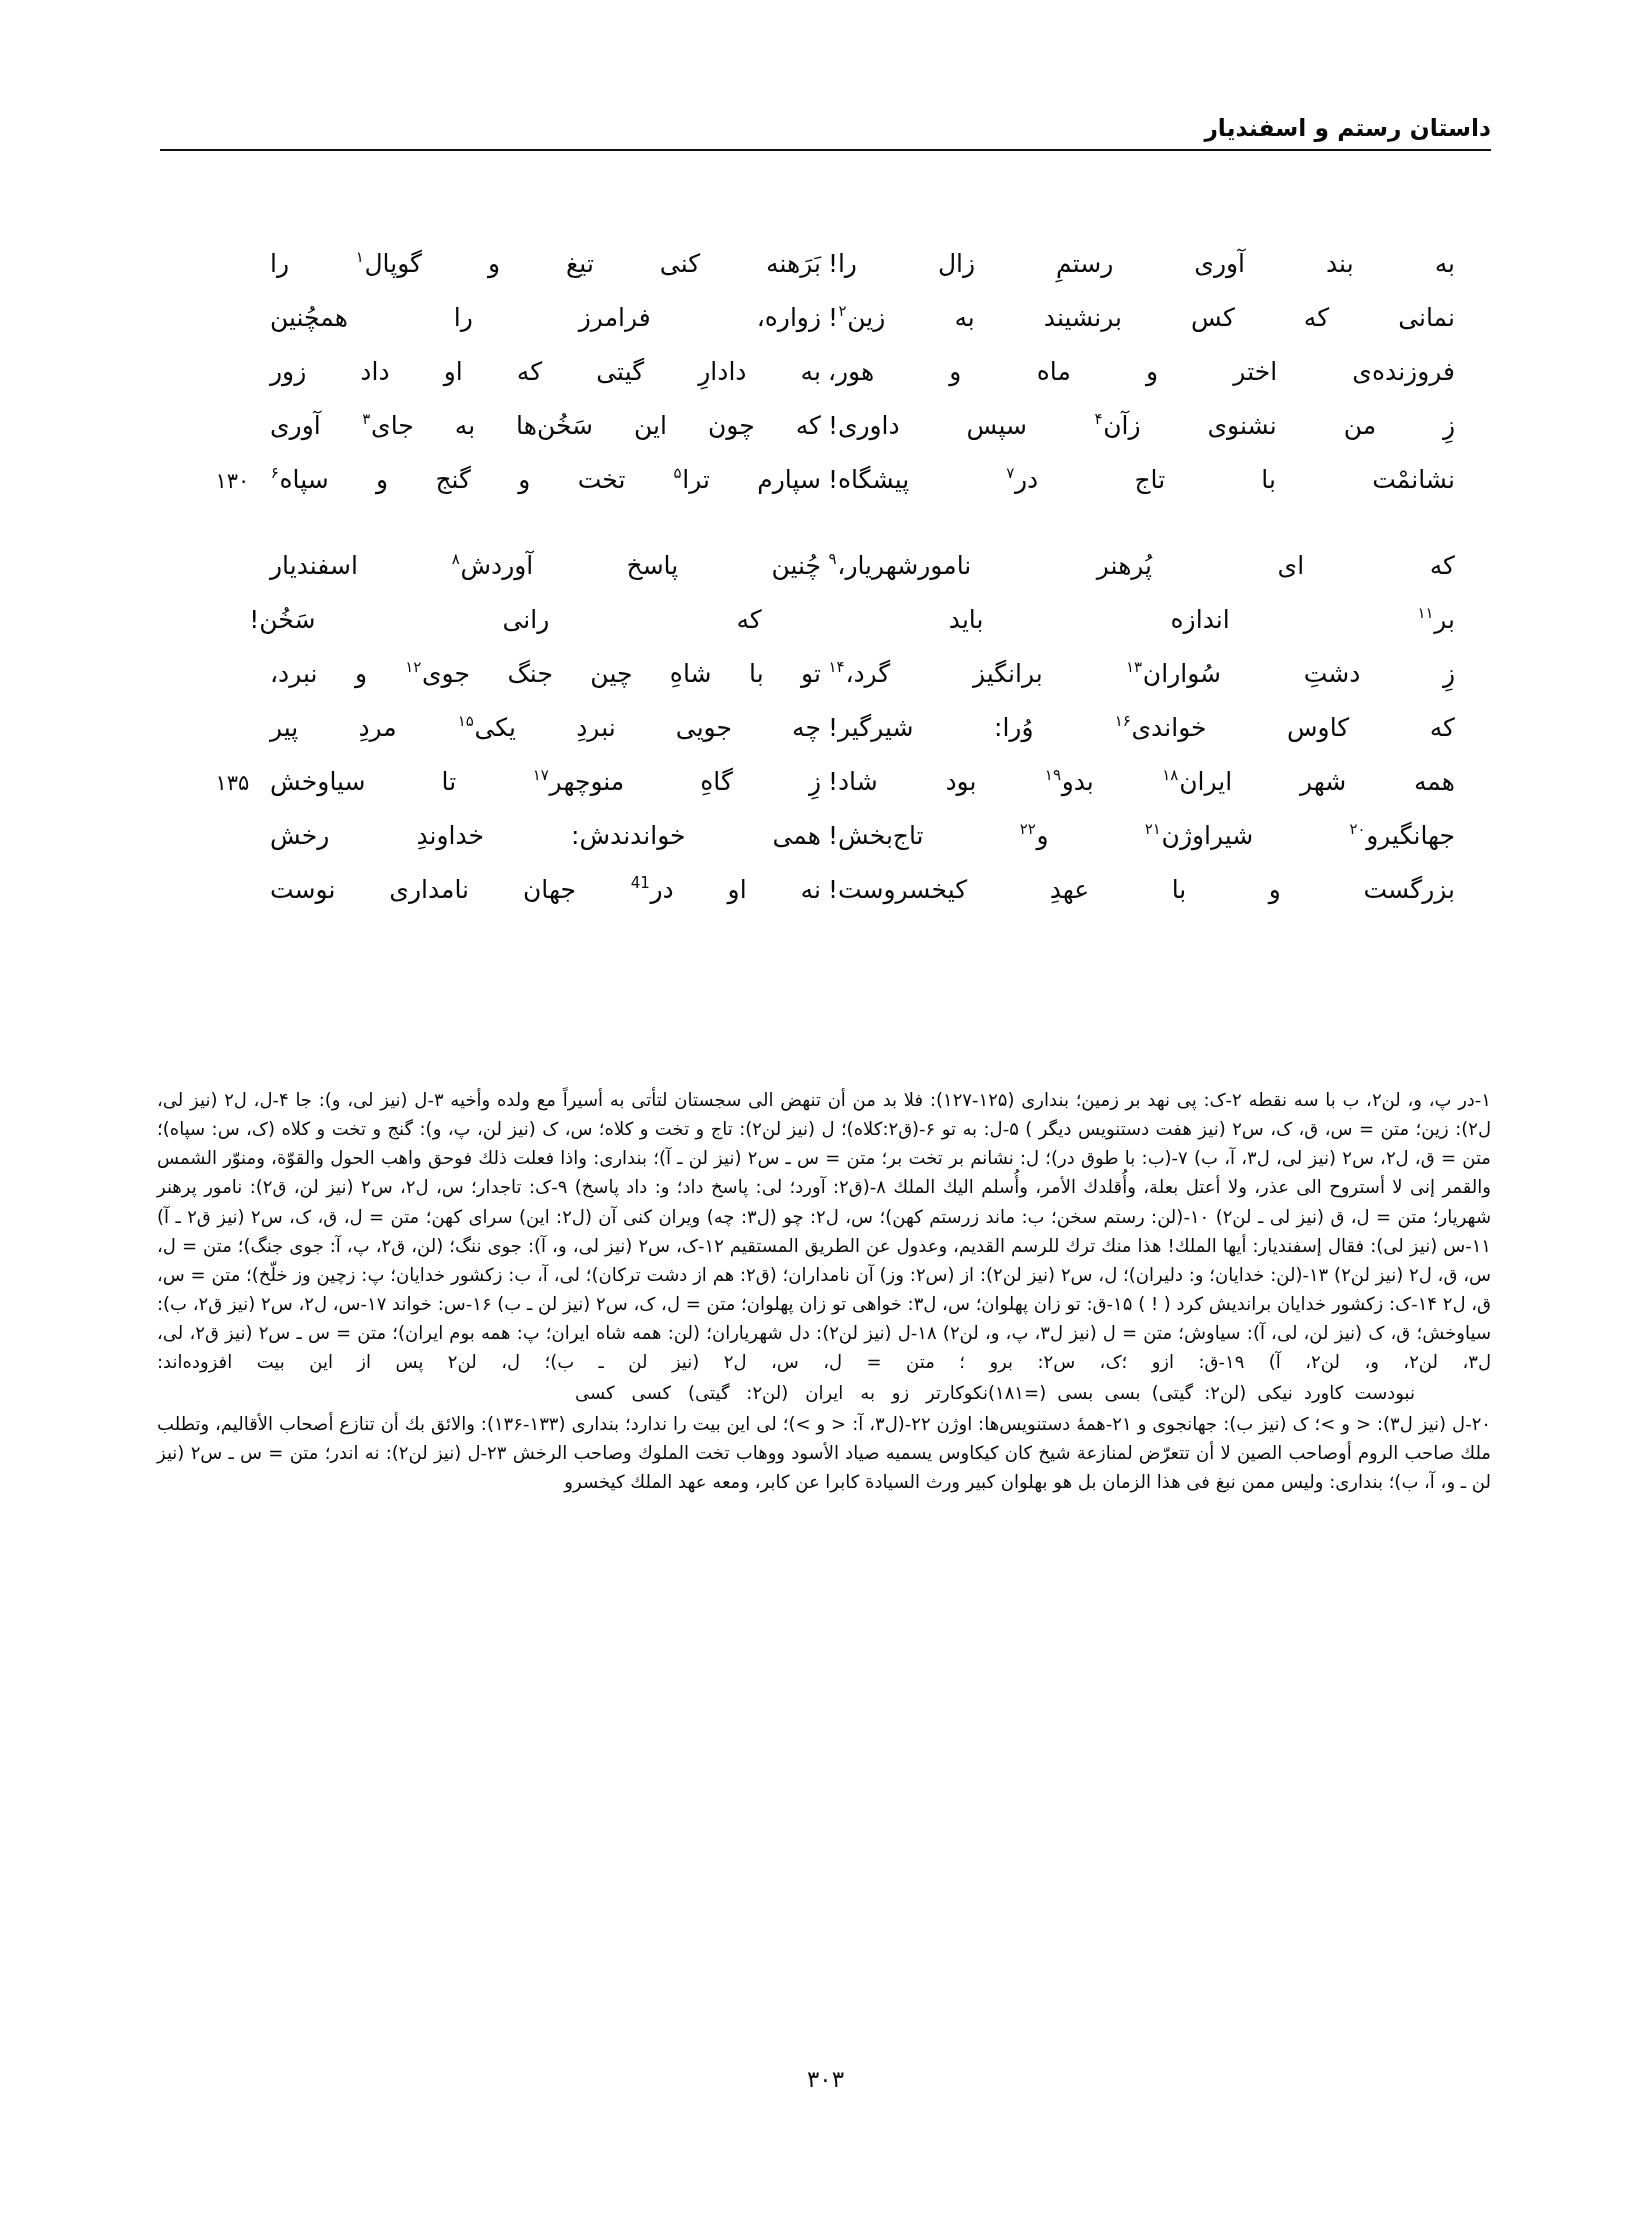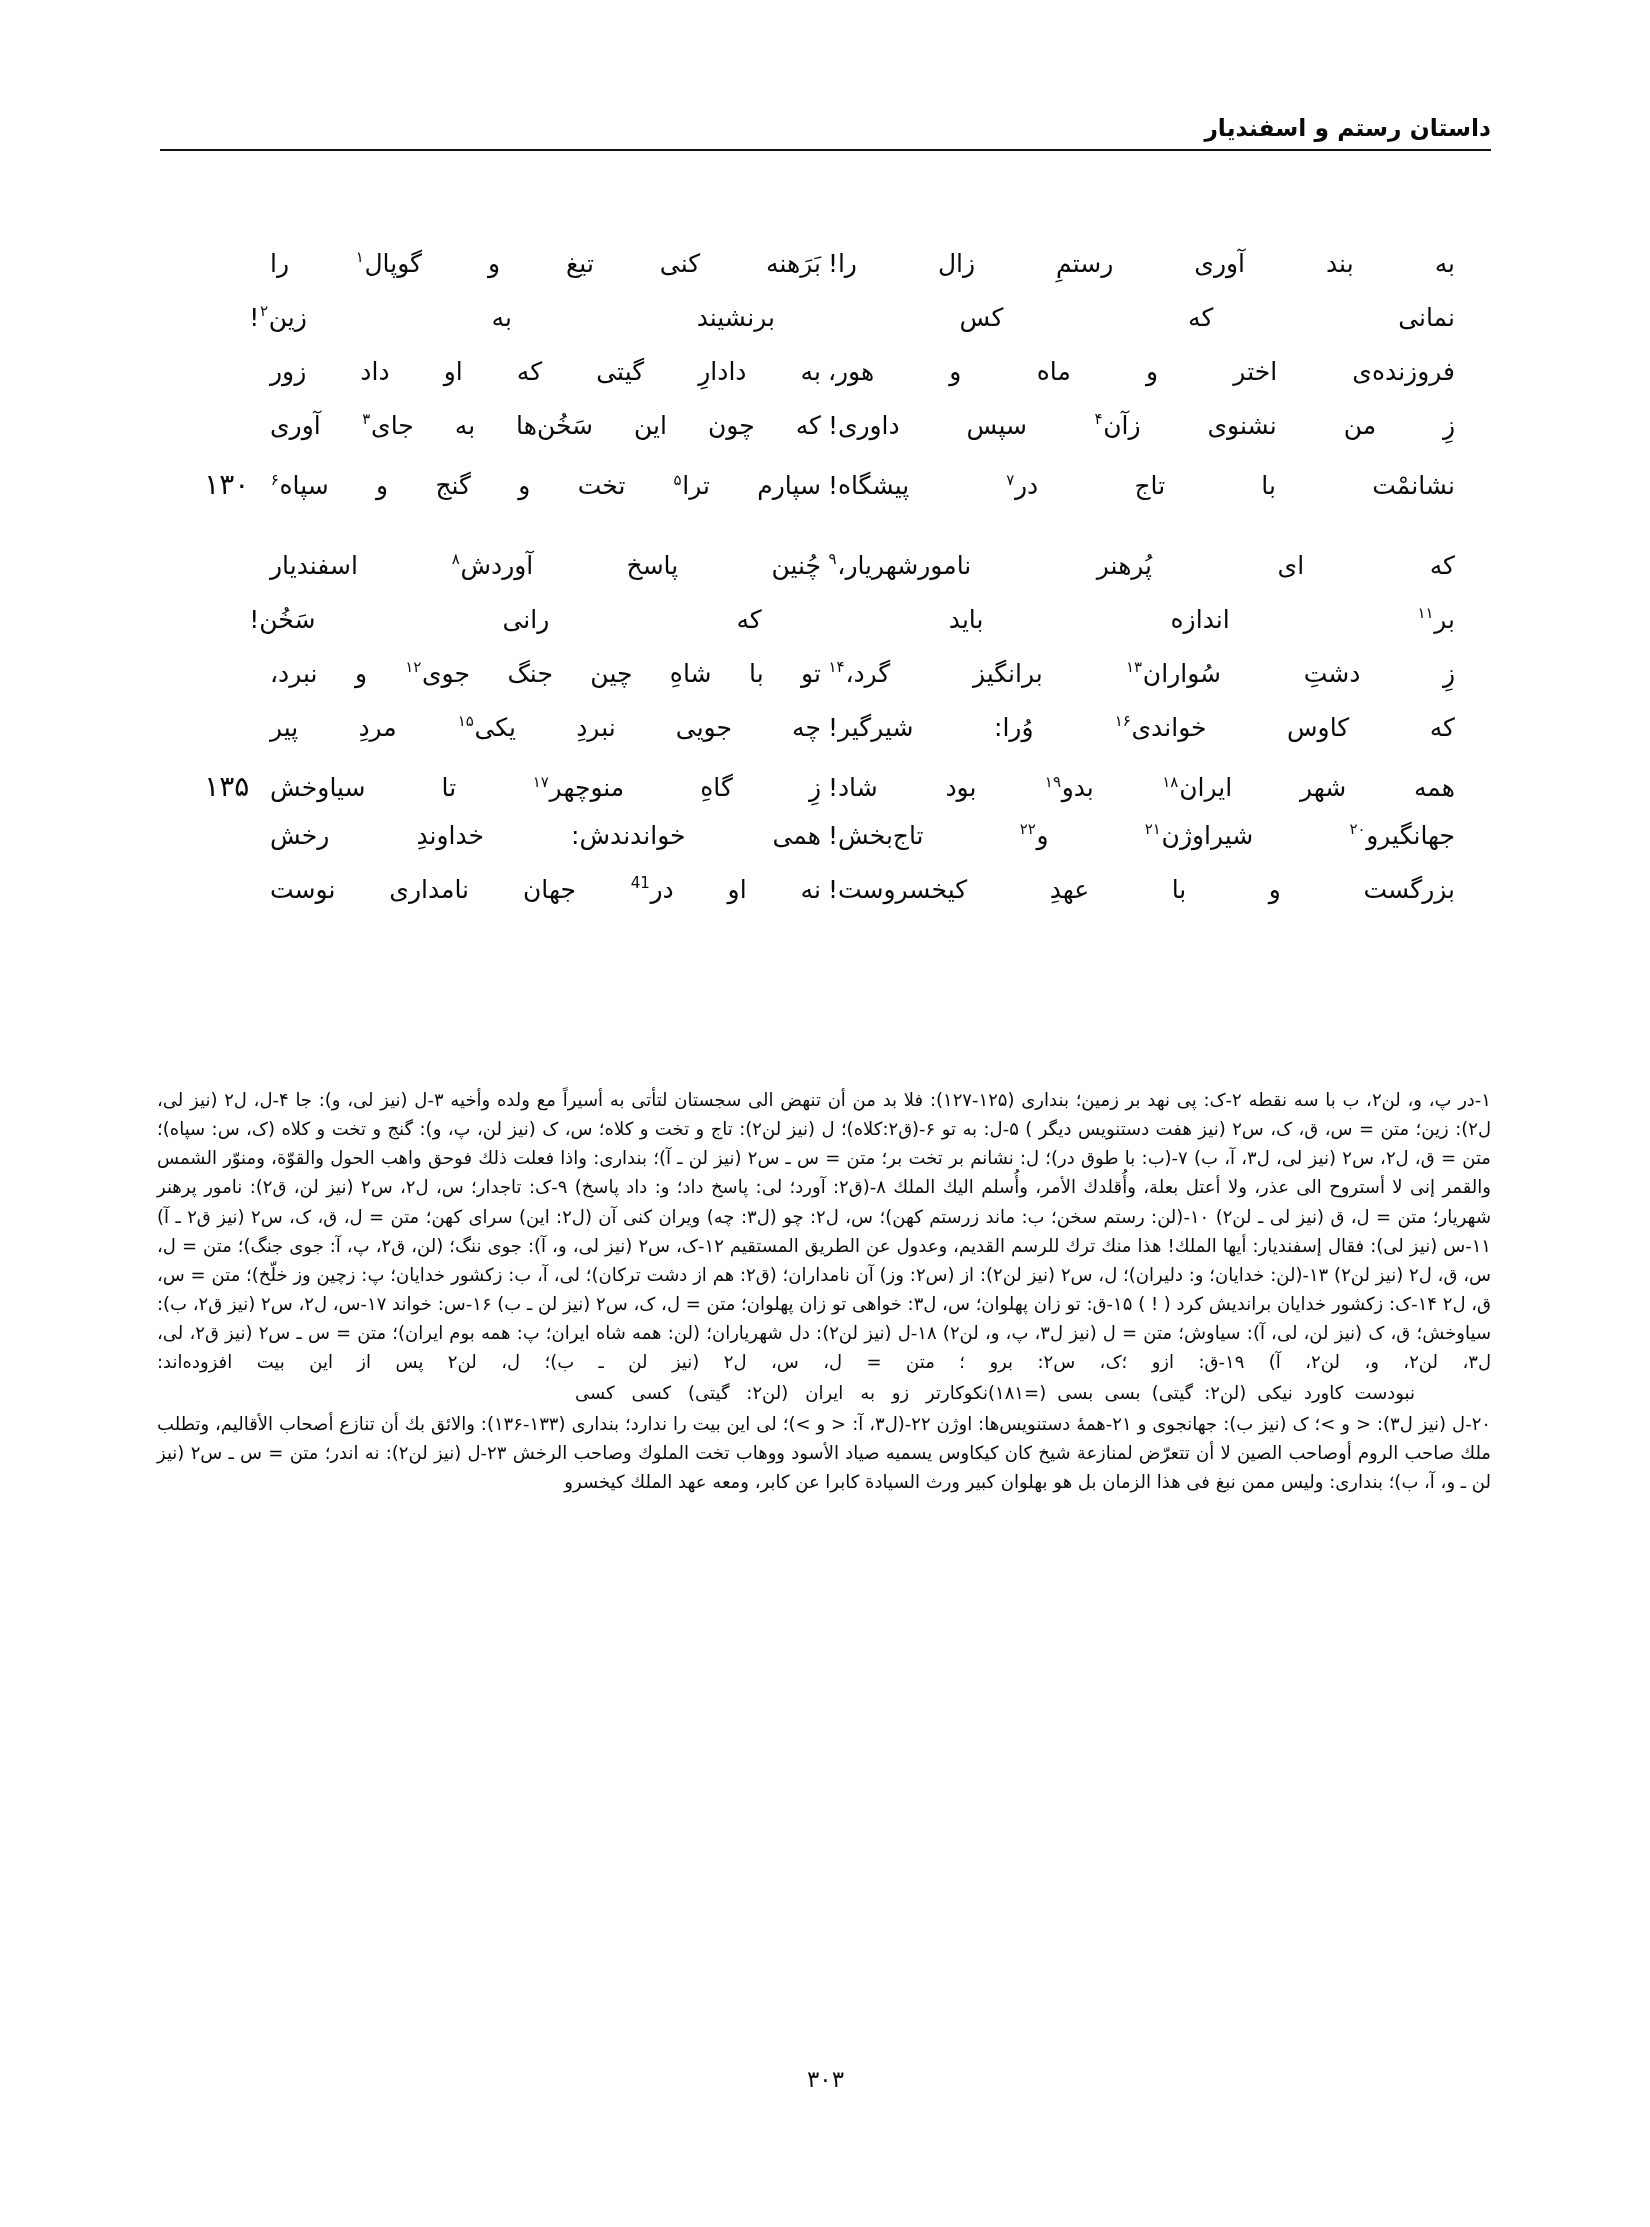--- a/index.html
+++ b/index.html
@@ -53,21 +53,21 @@
 
   .couplet {
     display: flex;
     flex-direction: row;
     align-items: baseline;
     height: 54px;
   }
   .vnum {
     width: 81px;
     flex: 0 0 81px;
-    font-size: 28px;
+    font-size: 21px;
     text-align: right;
     padding-top: 4.1px;
     padding-left: 8.3px;
     white-space: nowrap;
   }
   .hemistich {
     font-size: 25px;
     line-height: 1.0;
     white-space: nowrap;
     padding-top: 2.8px;
@@ -160,20 +160,21 @@
     <div class="stanza">
 
       <div class="couplet">
         <div class="hemistich left"><span>به بند آوری رستمِ زال را!</span></div>
         <div class="hemistich right"><span>بَرَهنه کنی تیغ و گوپال</span><sup class="fn">۱</sup><span> را</span></div>
         <div class="vnum"></div>
       </div>
 
       <div class="couplet">
         <div class="hemistich left"><span>نمانی که کس برنشیند به زین</span><sup class="fn">۲</sup><span>!</span></div>
+        <div class="hemistich right"><span>زواره، فرامرز را همچُنین</span></div>
         <div class="vnum"></div>
       </div>
 
       <div class="couplet">
         <div class="hemistich left"><span>فروزنده‌ی اختر و ماه و هور،</span></div>
         <div class="hemistich right"><span>به دادارِ گیتی که او داد زور</span></div>
         <div class="vnum"></div>
       </div>
 
       <div class="couplet">

